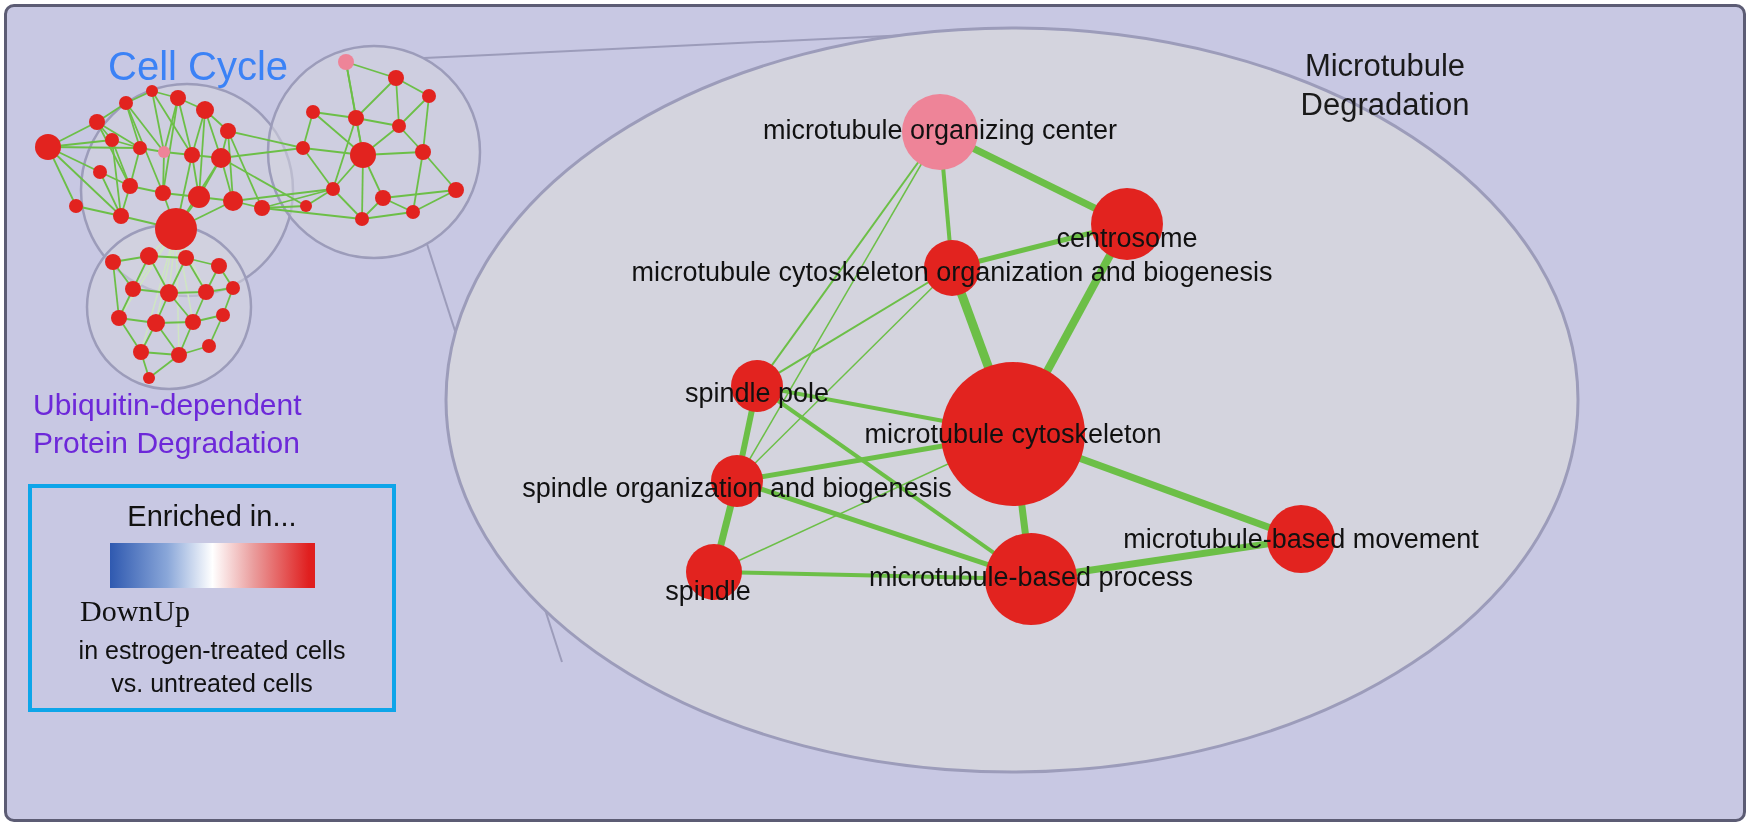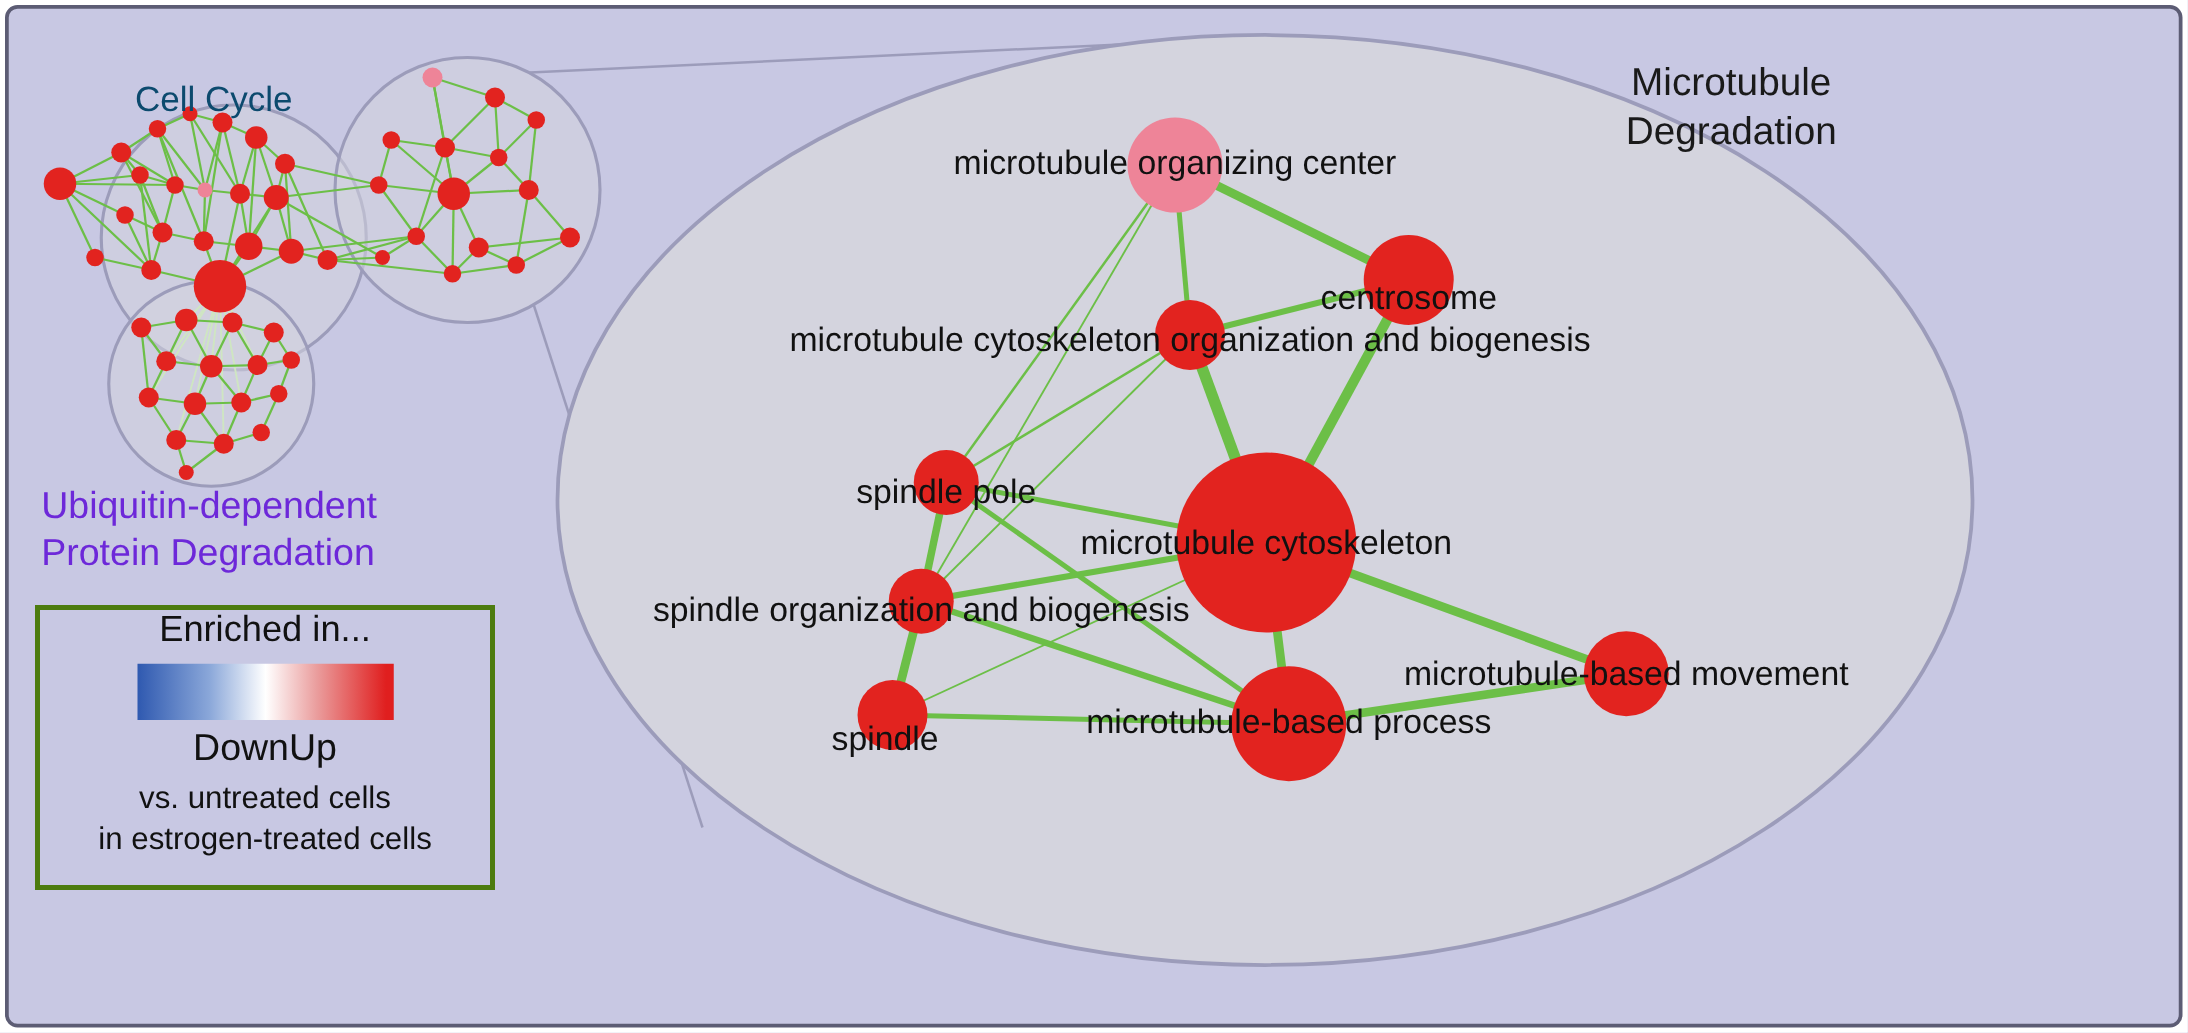--- a/index.html
+++ b/index.html
@@ -29,61 +29,62 @@
     font-family: "Liberation Sans", sans-serif;
     fill: #111111;
   }
   .overlay-label {
     position: absolute;
     white-space: pre-line;
     color: #1a1a1a;
   }
   .label-cell-cycle {
     left: 108px; top: 44px;
-    font-size: 28px;
-    color: #0c4a6e;
-    margin-top: 20px;
+    font-size: 40px;
+    color: #3b82f6;
   }
   .label-ubiquitin {
     left: 33px; top: 386px;
     font-size: 30px;
     line-height: 38px;
     color: #6d28d9;
   }
   .label-microtubule {
     left: 1235px; top: 46px;
     width: 300px;
     text-align: center;
     font-size: 31px;
     line-height: 39px;
     color: #1a1a1a;
   }
   .legend {
     position: absolute;
     left: 28px; top: 484px;
     width: 368px; height: 228px;
-    border: 4px solid #4d7c0f;
+    border: 4px solid #0ea5e9;
     box-sizing: border-box;
+    padding-top: 12px;
   }
   .legend-title {
     text-align: center;
     font-size: 29px;
     color: #111;
   }
   .legend-gradient {
     width: 205px; height: 45px;
     margin: 10px auto 6px auto;
   }
   .legend-row {
     width: 264px;
     margin: 0 auto;
     display: flex;
-    justify-content: center;
+    justify-content: flex-start;
     font-size: 30px;
     color: #111;
+    font-family: Liberation Serif, serif;
   }
   .legend-caption {
     text-align: center;
     font-size: 25px;
     line-height: 33px;
     margin-top: 6px;
     color: #111;
   }
 </style>
 </head>
@@ -331,16 +332,16 @@
 Degradation</div>
 
 <div class="legend">
   <div class="legend-title">Enriched in...</div>
   <div class="legend-gradient" style="background: linear-gradient(90deg, rgb(47, 89, 176) 0%, rgb(138, 167, 217) 28%, rgb(255, 255, 255) 50%, rgb(234, 157, 157) 70%, rgb(224, 31, 31) 97%);"></div>
   <div class="legend-row">
     <span>Down</span>
     <span>Up</span>
   </div>
   <div class="legend-caption">
+    <div>in estrogen-treated cells</div>
     <div>vs. untreated cells</div>
-    <div>in estrogen-treated cells</div>
   </div>
 </div>
 
 </body></html>

